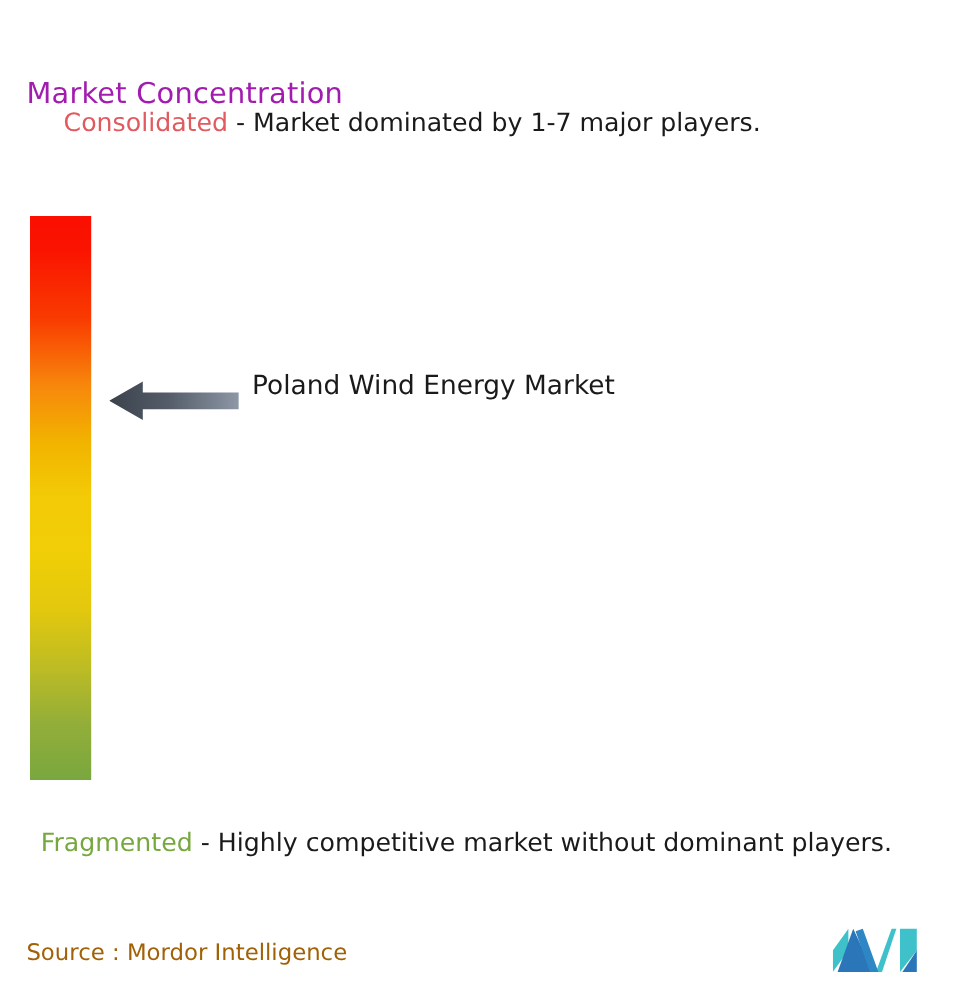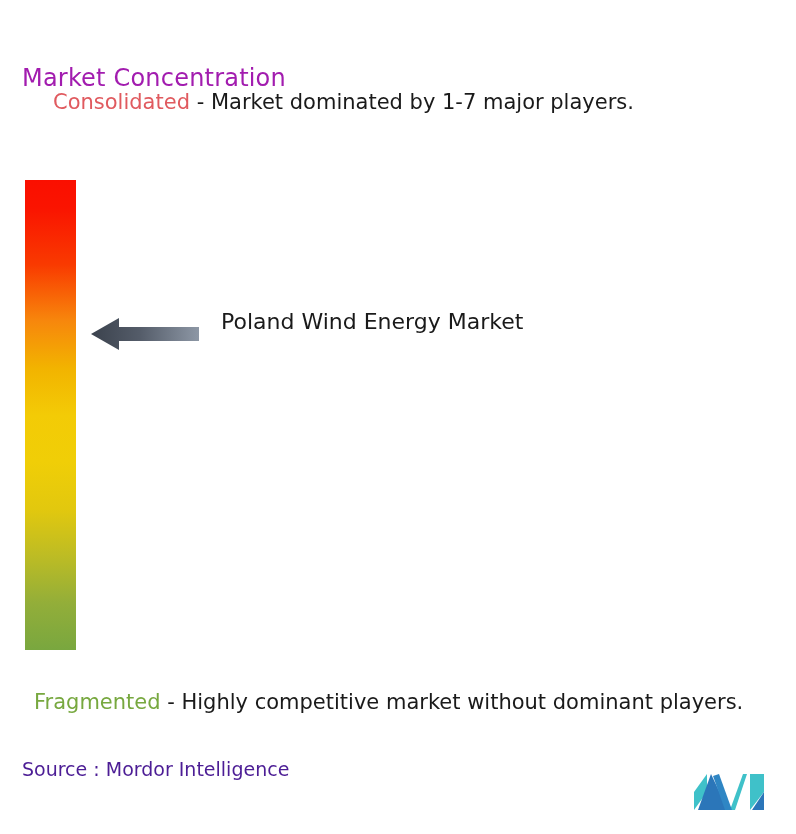--- a/index.html
+++ b/index.html
@@ -80,21 +80,21 @@
     position: absolute;
     left: 91px;
     top: 314px;
     width: 108px;
     height: 40px;
   }
 
   
   .callout {
     position: absolute;
-    left: 221px;
+    left: 210px;
     top: 305px;
     width: 330px;
     font-size: 22px;
     line-height: 34px;
     color: #1a1a1a;
   }
 
   
   .legend-bottom {
     position: absolute;
@@ -107,24 +107,24 @@
   }
   .legend-bottom .kw {
     color: #77a83f;
     margin-left: 12px;
   }
 
   
   .source {
     position: absolute;
     left: 22px;
-    top: 756px;
+    top: 781px;
     font-size: 19px;
     line-height: 26px;
-    color: #4c1d95;
+    color: #a16207;
     white-space: nowrap;
   }
 
   
   .logo {
     position: absolute;
     left: 694px;
     top: 768px;
     width: 82px;
     height: 48px;

